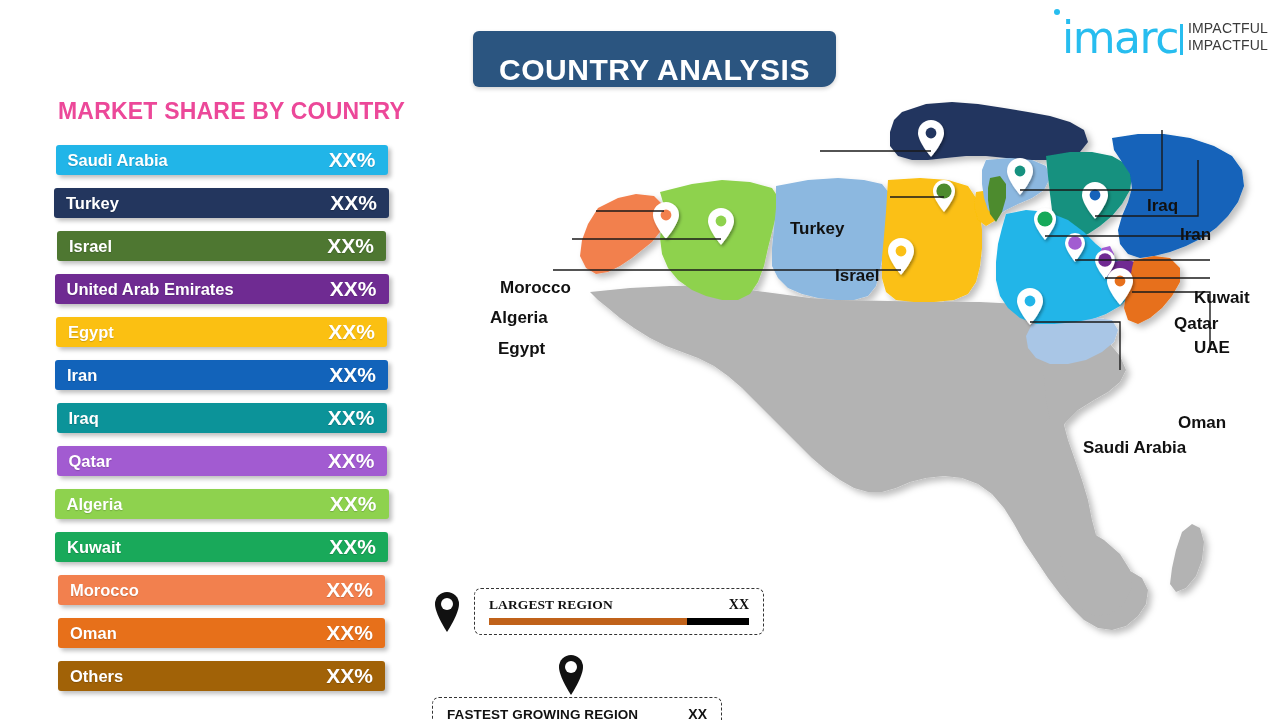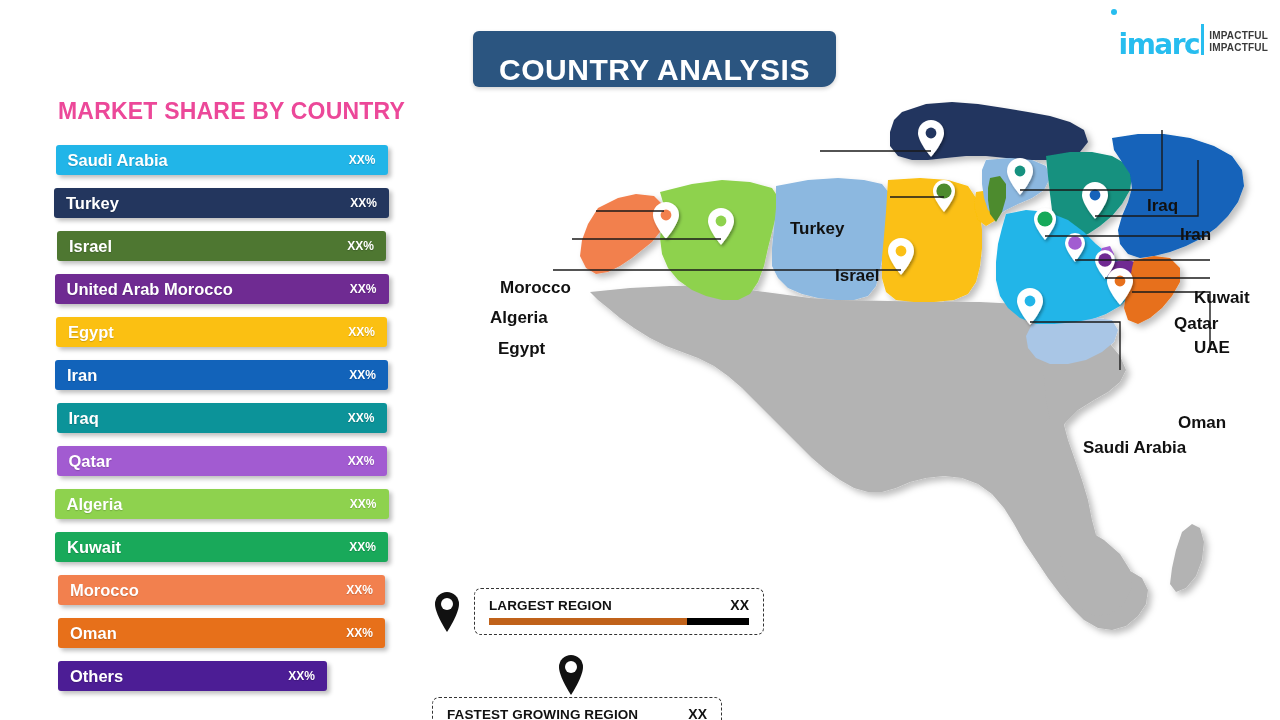--- a/index.html
+++ b/index.html
@@ -41,22 +41,22 @@
   
   #logo {
     position: absolute;
     right: 12px;
     top: 18px;
     display: flex;
     align-items: flex-end;
     height: 40px;
   }
   #logo .logo-word {
-    font-size: 28px;
-    font-weight: bold;
+    font-size: 44px;
+    font-weight: normal;
     color: #27bdef;
     letter-spacing: -1.5px;
     line-height: 0.88;
     font-family: "DejaVu Sans", sans-serif;
     position: relative;
     margin-left: 15px;
   }
   #logo .logo-dot {
     position: absolute;
     left: 7px;
@@ -72,22 +72,22 @@
     background: #27bdef;
     margin: 0 5px 3px 2px;
   }
   #logo .logo-tag {
     display: flex;
     flex-direction: column;
     justify-content: flex-end;
     padding-bottom: 4px;
   }
   #logo .logo-tag span {
-    font-size: 10px;
-    font-weight: bold;
+    font-size: 14px;
+    font-weight: normal;
     color: #3a3a3a;
     line-height: 1.22;
     letter-spacing: 0.2px;
   }
 
   
   #left-panel {
     position: absolute;
     left: 0;
     top: 95px;
@@ -123,21 +123,21 @@
   }
   .country-bar .c-name {
     color: #ffffff;
     font-size: 16.5px;
     font-weight: bold;
     white-space: nowrap;
     text-shadow: 0 1px 1px rgba(0,0,0,0.18);
   }
   .country-bar .c-value {
     color: #ffffff;
-    font-size: 12px;
+    font-size: 21px;
     font-weight: bold;
     white-space: nowrap;
     text-shadow: 0 1px 1px rgba(0,0,0,0.18);
   }
 
   
   #map-area {
     position: absolute;
     left: 420px;
     top: 80px;
@@ -232,21 +232,21 @@
       </div>
       <div class="country-bar" style="background: rgb(35, 54, 94); width: 335px; margin-left: 54px;">
         <span class="c-name">Turkey</span>
         <span class="c-value">XX%</span>
       </div>
       <div class="country-bar" style="background: rgb(78, 119, 49); width: 329px; margin-left: 57px;">
         <span class="c-name">Israel</span>
         <span class="c-value">XX%</span>
       </div>
       <div class="country-bar" style="background: rgb(111, 43, 146); width: 334px; margin-left: 54.5px;">
-        <span class="c-name">United Arab Morocco</span>
+        <span class="c-name">United Arab Emirates</span>
         <span class="c-value">XX%</span>
       </div>
       <div class="country-bar" style="background: rgb(251, 192, 18); width: 331px; margin-left: 56px;">
         <span class="c-name">Egypt</span>
         <span class="c-value">XX%</span>
       </div>
       <div class="country-bar" style="background: rgb(18, 99, 186); width: 333px; margin-left: 55px;">
         <span class="c-name">Iran</span>
         <span class="c-value">XX%</span>
       </div>
@@ -267,21 +267,21 @@
         <span class="c-value">XX%</span>
       </div>
       <div class="country-bar" style="background: rgb(242, 128, 78); width: 327px; margin-left: 58px;">
         <span class="c-name">Morocco</span>
         <span class="c-value">XX%</span>
       </div>
       <div class="country-bar" style="background: rgb(231, 112, 26); width: 327px; margin-left: 58px;">
         <span class="c-name">Oman</span>
         <span class="c-value">XX%</span>
       </div>
-      <div class="country-bar" style="background: #4c1d95; width: 269px; margin-left: 58px;">
+      <div class="country-bar" style="background: #a16207; width: 327px; margin-left: 58px;">
         <span class="c-name">Others</span>
         <span class="c-value">XX%</span>
       </div>
     </div>
 </div>
 
 <div id="map-area">
   <svg id="map-svg" width="860" height="560" viewBox="0 0 860 560">
     <defs>
       <filter id="mapshadow" x="-20%" y="-20%" width="150%" height="150%">
@@ -459,21 +459,21 @@
   <div class="map-label" style="left:415px; top:186px;">Israel</div>
   <div class="map-label" style="left:727px; top:116px;">Iraq</div>
   <div class="map-label" style="left:760px; top:145px;">Iran</div>
   <div class="map-label" style="left:774px; top:208px;">Kuwait</div>
   <div class="map-label" style="left:754px; top:234px;">Qatar</div>
   <div class="map-label" style="left:774px; top:258px;">UAE</div>
   <div class="map-label" style="left:758px; top:333px;">Oman</div>
   <div class="map-label" style="left:663px; top:358px;">Saudi Arabia</div>
 </div>
 
-<div class="legend-row" style="left:432px; top:588px;">
+<div class="legend-row" style="left:432px; top:588px;font-family:Liberation Serif, serif;">
   <svg class="legend-pin" viewBox="0 0 30 44">
     <path d="M15,2 a12,12 0 0,1 12,12 c0,10 -12,28 -12,28 c0,0 -12,-18 -12,-28 a12,12 0 0,1 12,-12 z" fill="#111111"></path>
     <circle cx="15" cy="14" r="6" fill="#ffffff"></circle>
   </svg>
   <div class="legend-box">
     <div class="legend-top">
       <span class="legend-label">LARGEST REGION</span>
       <span class="legend-value">XX</span>
     </div>
     <div class="legend-track">

